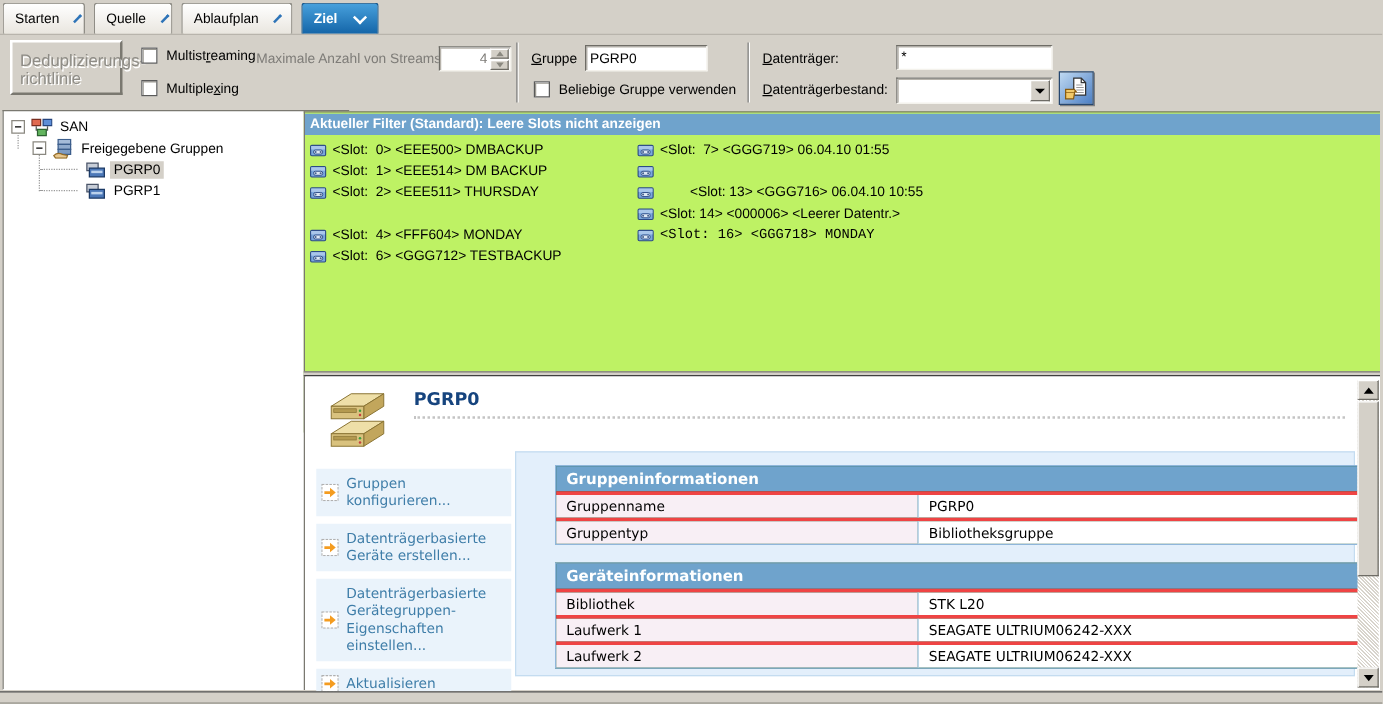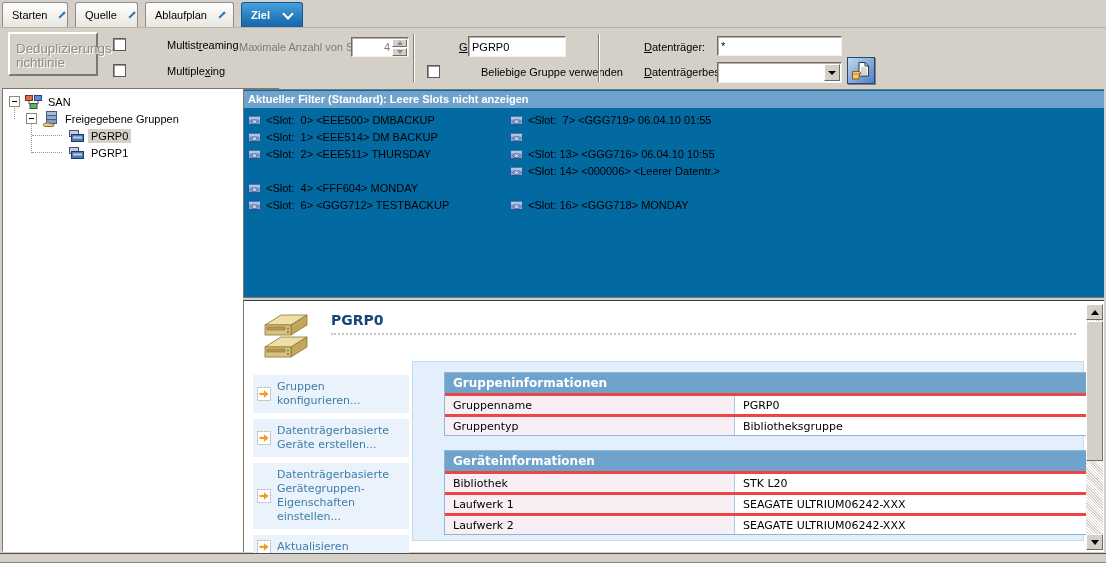--- a/index.html
+++ b/index.html
@@ -20,21 +20,21 @@
   .tab.active{background:linear-gradient(#47A0DC,#1465A8);color:#fff;font-weight:bold;border-color:#16588F;}
   .tab.active .chev{border-color:#fff;transform:rotate(135deg);margin-top:-3px;}
   
   .toolbar{position:absolute;left:0;top:29px;width:1106px;height:57px;background:#D4D0C8;}
   .btn3d{position:absolute;left:8px;top:3px;width:90px;height:44px;box-sizing:border-box;
     background:#D4D0C8;border:2px solid;border-color:#FFFFFF #7A7870 #7A7870 #FFFFFF;
     color:#8E8C86;text-shadow:1px 1px 0 #FFFFFF;text-align:left;padding:4px 0 0 6px;line-height:14px;}
   .vsep{position:absolute;top:5px;height:48px;width:0;border-left:1px solid #808080;border-right:1px solid #FFFFFF;}
   .cb{width:13px;height:13px;background:#fff;border:1px solid #5A5A5A;
     box-shadow:inset 1px 1px 0 #9A9890;box-sizing:border-box;}
-  .lbl{position:absolute;white-space:nowrap;margin-left:34px;}
+  .lbl{position:absolute;white-space:nowrap;}
   .graylbl{color:#7E7C78;}
   .sunken{background:#fff;border:1px solid;border-color:#6E6C66 #F4F2EC #F4F2EC #6E6C66;
     box-shadow:inset 1px 1px 0 #B6B2AA;box-sizing:border-box;}
   input.fld{position:absolute;background:#fff;border:1px solid;border-color:#6E6C66 #F4F2EC #F4F2EC #6E6C66;
     box-shadow:inset 1px 1px 0 #B6B2AA;box-sizing:border-box;
     font-family:"Liberation Sans",sans-serif;font-size:11px;padding:2px 3px;margin:0;outline:none;}
   .spinner{position:absolute;left:351px;top:8px;width:58px;height:20px;}
   .spinner .val{position:absolute;inset:0;text-align:right;padding:3px 18px 0 0;color:#7E7C78;box-sizing:border-box;}
   .spinbtns{position:absolute;right:1px;top:1px;width:15px;height:17px;}
   .spinbtn{position:absolute;left:0;width:15px;height:8px;background:#D4D0C8;
@@ -57,21 +57,21 @@
   .treepanel{position:absolute;left:2px;top:88px;width:278px;height:464px;background:#fff;box-sizing:border-box;
     border:1px solid;border-color:#7A7870 #FFFFFF #FFFFFF #7A7870;}
   .trow{position:absolute;height:17px;display:flex;align-items:center;}
   .expander{width:11px;height:11px;background:#fff;border:1px solid #8A8880;position:relative;box-sizing:border-box;flex:0 0 auto;}
   .expander::before{content:"";position:absolute;left:2px;right:2px;top:4px;height:1px;background:#000;}
   .ticon{width:17px;height:16px;margin:0 3px 0 5px;flex:0 0 auto;}
   .tlabel{padding:1px 3px;white-space:nowrap;}
   .tlabel.sel{background:#D4D0C8;}
   .tdots{position:absolute;border-left:1px dotted #9A9A9A;width:0;}
   .tdots-h{position:absolute;border-top:1px dotted #9A9A9A;height:0;}
-  .slotspanel{position:absolute;left:243px;top:89px;width:861px;height:257px;background:#0369a1;box-sizing:border-box;
+  .slotspanel{position:absolute;left:243px;top:89px;width:861px;height:257px;background:#bef264;box-sizing:border-box;
     border-top:1px solid #7A7870;border-left:1px solid #7A7870;}
   .filterbar{position:absolute;left:0;top:1px;right:0;height:17px;background:#6FA3CC;
     color:#fff;font-weight:bold;line-height:17px;padding-left:4px;}
   .slotrow{position:absolute;height:17px;display:flex;align-items:center;}
   .slotrow svg{margin-right:4px;flex:0 0 auto;}
   .slotrow span{white-space:pre;}
   .splitter{position:absolute;left:243px;top:297px;width:861px;height:3px;
     border-top:1px solid #7A7870;border-bottom:1px solid #FFFFFF;background:#D4D0C8;}
   .detailspanel{position:absolute;left:243px;top:300px;width:861px;height:252px;background:#fff;box-sizing:border-box;
     border-top:1px solid #404040;border-left:1px solid #7A7870;
@@ -298,41 +298,41 @@
     </div>
   <div class="slotrow" style="left:265px;top:38px;">
       <svg width="15" height="12" viewBox="0 0 16 13">
         <rect x="1.5" y="2.5" width="13" height="9" rx="1" fill="#7AA7DC" stroke="#2B4A86"></rect>
         <rect x="2" y="3" width="12" height="3" fill="#A9C6EA"></rect>
         <rect x="4" y="6.5" width="8" height="3.5" rx="1.7" fill="#DDE8F5" stroke="#2B4A86" stroke-width="0.8"></rect>
         <circle cx="5.8" cy="8.2" r="0.9" fill="#44608F"></circle>
         <circle cx="10.2" cy="8.2" r="0.9" fill="#44608F"></circle>
       </svg>
     </div>
-  <div class="slotrow" style="left:265px;top:55px;">
+  <div class="slotrow" style="left:265px;top:55px;gap:24px;">
       <svg width="15" height="12" viewBox="0 0 16 13">
         <rect x="1.5" y="2.5" width="13" height="9" rx="1" fill="#7AA7DC" stroke="#2B4A86"></rect>
         <rect x="2" y="3" width="12" height="3" fill="#A9C6EA"></rect>
         <rect x="4" y="6.5" width="8" height="3.5" rx="1.7" fill="#DDE8F5" stroke="#2B4A86" stroke-width="0.8"></rect>
         <circle cx="5.8" cy="8.2" r="0.9" fill="#44608F"></circle>
         <circle cx="10.2" cy="8.2" r="0.9" fill="#44608F"></circle>
       </svg>
       <span>&lt;Slot: 13&gt; &lt;GGG716&gt; 06.04.10 10:55</span>
     </div>
   <div class="slotrow" style="left:265px;top:72px;">
       <svg width="15" height="12" viewBox="0 0 16 13">
         <rect x="1.5" y="2.5" width="13" height="9" rx="1" fill="#7AA7DC" stroke="#2B4A86"></rect>
         <rect x="2" y="3" width="12" height="3" fill="#A9C6EA"></rect>
         <rect x="4" y="6.5" width="8" height="3.5" rx="1.7" fill="#DDE8F5" stroke="#2B4A86" stroke-width="0.8"></rect>
         <circle cx="5.8" cy="8.2" r="0.9" fill="#44608F"></circle>
         <circle cx="10.2" cy="8.2" r="0.9" fill="#44608F"></circle>
       </svg>
       <span>&lt;Slot: 14&gt; &lt;000006&gt; &lt;Leerer Datentr.&gt;</span>
     </div>
-  <div class="slotrow" style="left:265px;top:106px;">
+  <div class="slotrow" style="left:265px;top:89px;font-family:Liberation Mono, monospace;">
       <svg width="15" height="12" viewBox="0 0 16 13">
         <rect x="1.5" y="2.5" width="13" height="9" rx="1" fill="#7AA7DC" stroke="#2B4A86"></rect>
         <rect x="2" y="3" width="12" height="3" fill="#A9C6EA"></rect>
         <rect x="4" y="6.5" width="8" height="3.5" rx="1.7" fill="#DDE8F5" stroke="#2B4A86" stroke-width="0.8"></rect>
         <circle cx="5.8" cy="8.2" r="0.9" fill="#44608F"></circle>
         <circle cx="10.2" cy="8.2" r="0.9" fill="#44608F"></circle>
       </svg>
       <span>&lt;Slot: 16&gt; &lt;GGG718&gt; MONDAY</span>
     </div>
 </div>

